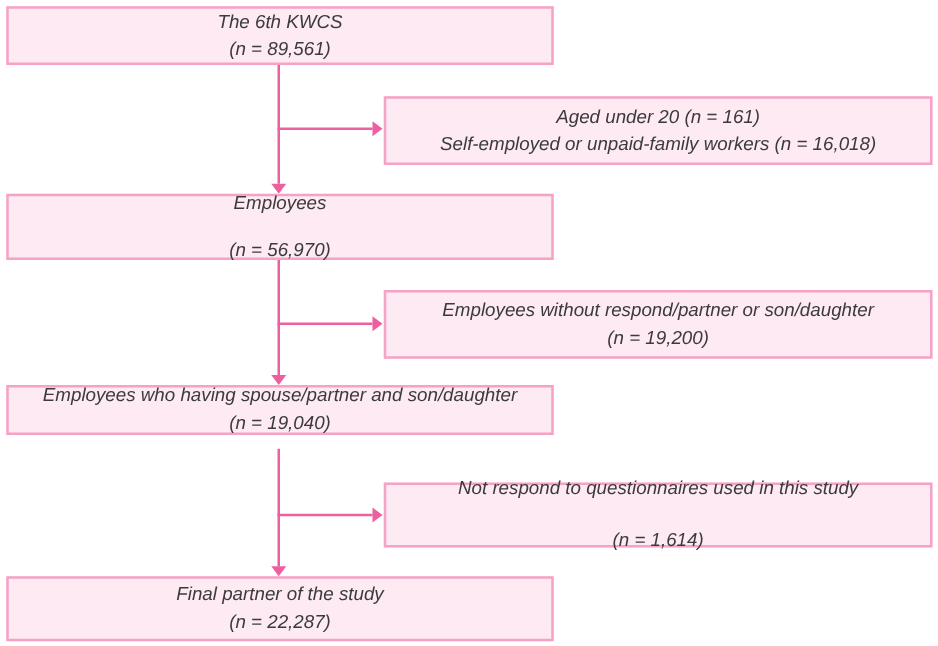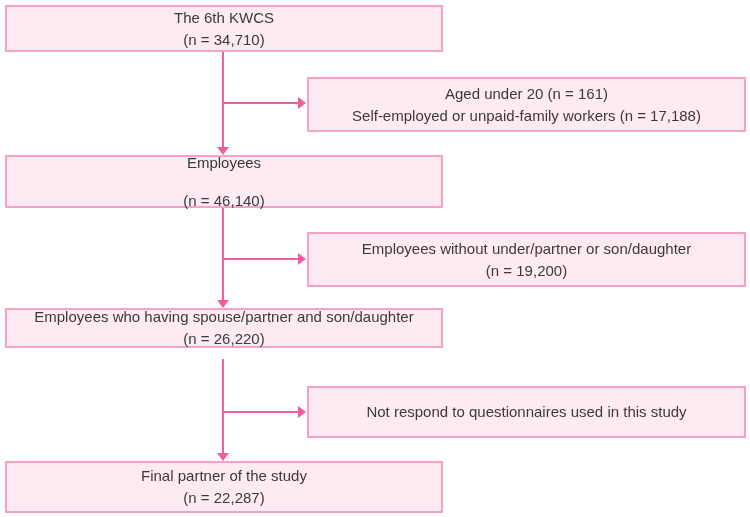--- a/index.html
+++ b/index.html
@@ -2,21 +2,21 @@
 <html style="--box-fill: #fdeaf2; --box-border: #f5a2c6; --connector: #ee5f9f; --text: #3b3b3b; --background: #ffffff;"><head>
 <meta charset="utf-8">
 <style>
   :root{
     --box-fill:#fdeaf2;
     --box-border:#f5a2c6;
     --connector:#ee5f9f;
     --text:#3b3b3b;
     --background:#ffffff;
   }
-  *{margin:0;padding:0;box-sizing:border-box;}
+  *{margin:0;padding:0;box-sizing:border-box;font-style:italic;}
   html,body{background:var(--background);}
   body{
     font-family:"Liberation Sans","DejaVu Sans",sans-serif;
     color:var(--text);
   }
   .canvas{
     position:relative;
     width:750px;
     height:517px;
     background:var(--background);
@@ -62,63 +62,64 @@
     border-left:8px solid var(--connector);
   }
 </style>
 </head>
 <body>
 
 <div class="canvas">
 
   <div class="box box-main" style="top:5px;height:47px;">
     <div>The 6th KWCS</div>
-    <div>(n = 34,710)</div>
+    <div>(n = 89,561)</div>
   </div>
 
   <div class="vline" style="left:222px;top:52px;height:95px;"></div>
   <div class="arrow-down" style="left:217px;top:147px;"></div>
 
   <div class="hline" style="left:222px;top:102px;width:76px;"></div>
   <div class="arrow-right" style="left:298px;top:97px;"></div>
 
   <div class="box box-side" style="top:77px;height:55px;">
     <div>Aged under 20 (n = 161)</div>
-    <div>Self-employed or unpaid-family workers (n = 17,188)</div>
+    <div>Self-employed or unpaid-family workers (n = 16,018)</div>
   </div>
 
   <div class="box box-main" style="top:155px;height:53px;gap:16px;">
     <div>Employees</div>
-    <div>(n = 46,140)</div>
+    <div>(n = 56,970)</div>
   </div>
 
   <div class="vline" style="left:222px;top:208px;height:92px;"></div>
   <div class="arrow-down" style="left:217px;top:300px;"></div>
 
   <div class="hline" style="left:222px;top:258px;width:76px;"></div>
   <div class="arrow-right" style="left:298px;top:253px;"></div>
 
   <div class="box box-side" style="top:232px;height:55px;">
-    <div>Employees without under/partner or son/daughter</div>
+    <div>Employees without respond/partner or son/daughter</div>
     <div>(n = 19,200)</div>
   </div>
 
   <div class="box box-main" style="top:308px;height:40px;">
     <div>Employees who having spouse/partner and son/daughter</div>
-    <div>(n = 26,220)</div>
+    <div>(n = 19,040)</div>
   </div>
 
   <div class="vline" style="left:222px;top:359px;height:94px;"></div>
   <div class="arrow-down" style="left:217px;top:453px;"></div>
 
   <div class="hline" style="left:222px;top:411px;width:76px;"></div>
   <div class="arrow-right" style="left:298px;top:406px;"></div>
 
   <div class="box box-side" style="top:386px;height:52px;gap:20px;">
     <div>Not respond to questionnaires used in this study</div>
+    <div>(n = 1,614)</div>
   </div>
 
   <div class="box box-main" style="top:461px;height:52px;">
     <div>Final partner of the study</div>
     <div>(n = 22,287)</div>
   </div>
 
 </div>
 
 </body></html>

